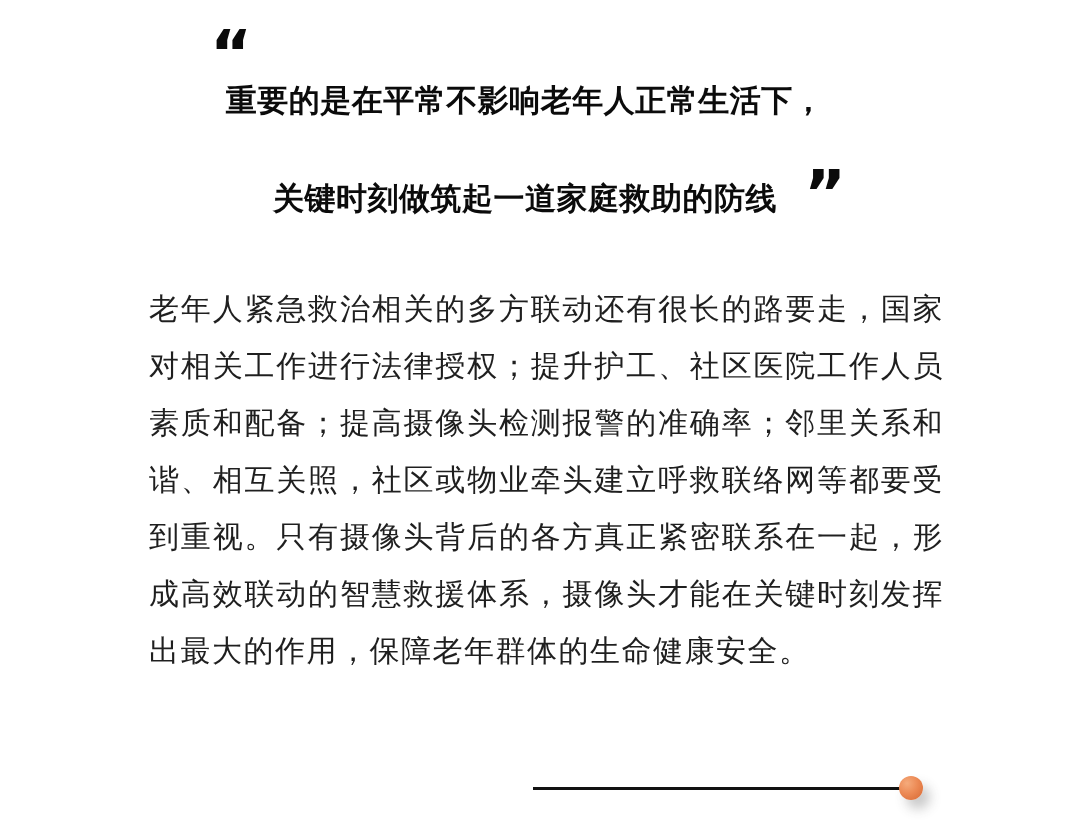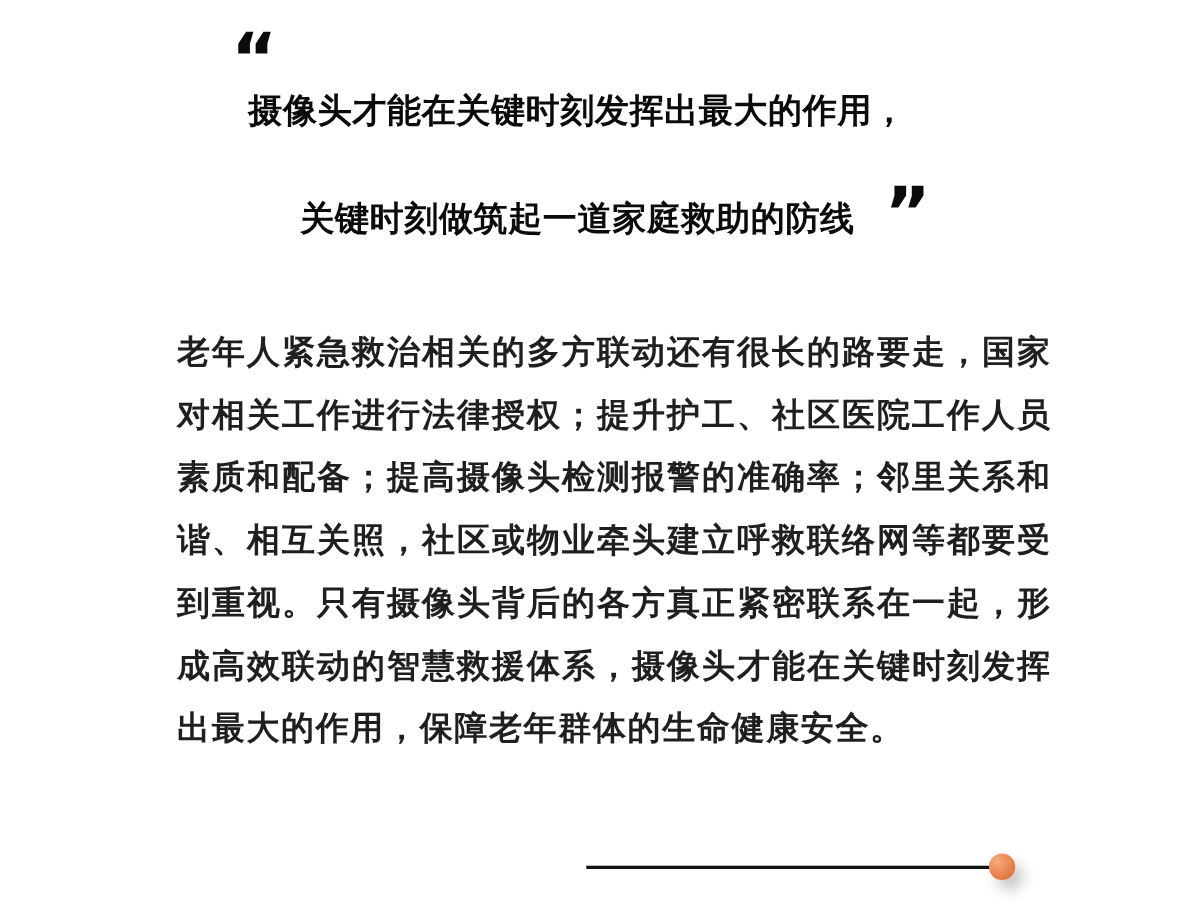--- a/index.html
+++ b/index.html
@@ -54,28 +54,27 @@
   }
   .quote-line.l1 { top: 84px; }
   .quote-line.l2 { top: 151px; margin-top: 31px; }
 
   
   .body-text {
     position: absolute;
     left: 145px;
     top: 276px;
     width: 795px;
-    margin: 16px;
+    margin: 4px;
     font-size: 30px;
     line-height: 57px;
     letter-spacing: 1.5px;
     color: #1f1f1f;
     text-align: justify;
     text-justify: inter-ideograph;
-    font-weight: bold;
   }
 
   
   .footer-divider {
     position: absolute;
     left: 533px;
     top: 776px;
     width: 390px;
     height: 40px;
   }
@@ -100,21 +99,21 @@
 </style>
 </head>
 <body>
 
 <div class="page">
 
   <div class="quote-block"></div>
 
   <span class="quote-mark open">“</span>
 
-  <div class="quote-line l1">摄像头才能在关键时刻发挥出最大的作用，</div>
+  <div class="quote-line l1">重要的是在平常不影响老年人正常生活下，</div>
 
   <div class="quote-line l2">关键时刻做筑起一道家庭救助的防线</div>
 
   <span class="quote-mark close">”</span>
 
   <p class="body-text">老年人紧急救治相关的多方联动还有很长的路要走，国家对相关工作进行法律授权；提升护工、社区医院工作人员素质和配备；提高摄像头检测报警的准确率；邻里关系和谐、相互关照，社区或物业牵头建立呼救联络网等都要受到重视。只有摄像头背后的各方真正紧密联系在一起，形成高效联动的智慧救援体系，摄像头才能在关键时刻发挥出最大的作用，保障老年群体的生命健康安全。</p>
 
   <div class="footer-divider">
     <div class="divider-line"></div>
     <div class="divider-dot"></div>

